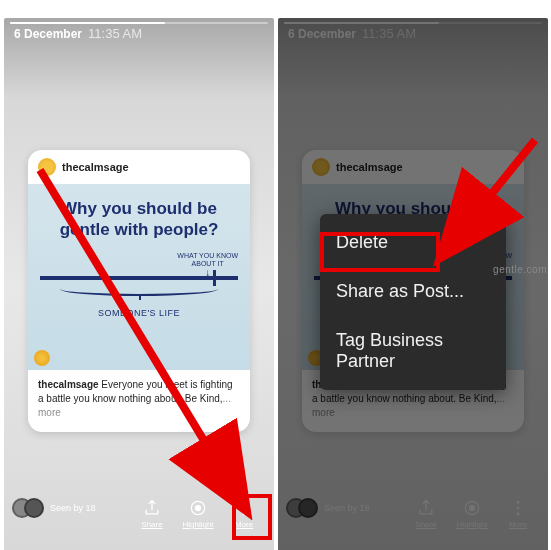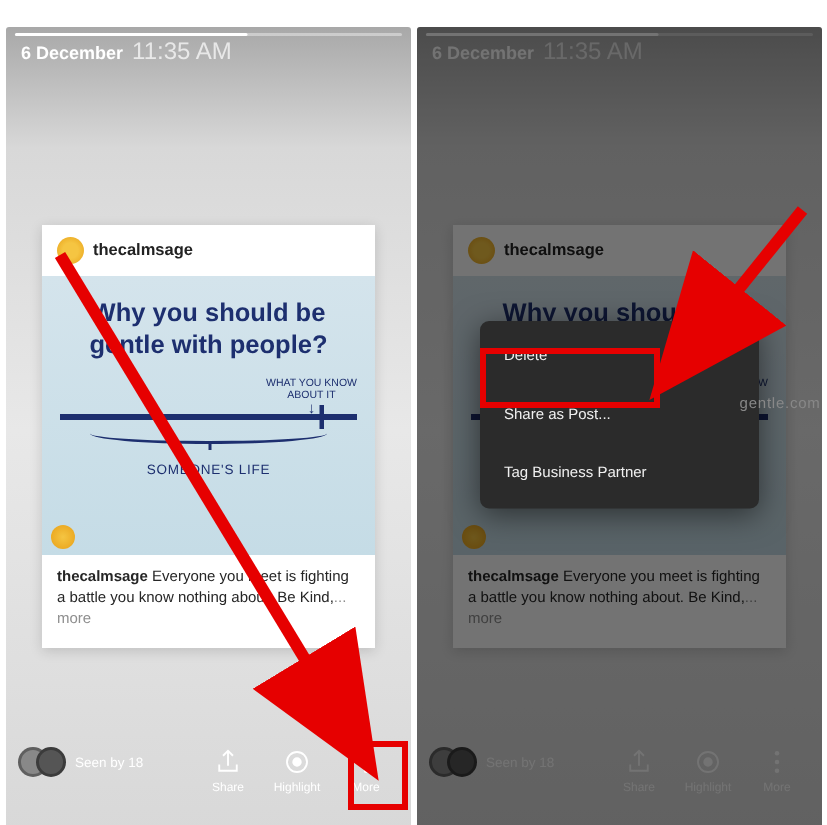--- a/index.html
+++ b/index.html
@@ -6,22 +6,22 @@
   body { font-family: -apple-system, Helvetica, Arial, sans-serif; background: #fff; width: 551px; height: 550px; overflow: hidden; position: relative; }
   .container { display: flex; width: 544px; height: 538px; position: absolute; top: 6px; left: 4px; margin-top: 12px; }
   .phone { width: 270px; height: 538px; position: relative; overflow: hidden; }
   .phone-left { background: linear-gradient(180deg, #a8a8a8 0%, #d8d8d8 15%, #e8e8e8 50%, #d8d8d8 100%); border-radius: 2px; }
   .phone-right { background: linear-gradient(180deg, #a8a8a8 0%, #d8d8d8 15%, #e8e8e8 50%, #d8d8d8 100%); border-radius: 2px; margin-left: 4px; }
   .dimmer { position: absolute; inset: 0; background: rgba(0,0,0,0.55); z-index: 5; }
   .topbar { display: flex; align-items: center; padding: 8px 10px; position: relative; z-index: 2; }
   .progress { position: absolute; top: 4px; left: 6px; right: 6px; height: 2px; background: rgba(255,255,255,0.4); border-radius: 2px; }
   .progress::after { content:''; position:absolute; left:0; top:0; height:100%; width:60%; background:#fff; border-radius:2px;}
   .date { color: #fff; font-size: 12px; font-weight: 600; margin-right: 6px; }
-  .time { color: rgba(255,255,255,0.7); font-size: 16px; }
-  .card { position: absolute; left: 24px; right: 24px; top: 132px; background: #fff; border-radius: 0; box-shadow: 0 2px 8px rgba(0,0,0,0.15); z-index: 2; overflow: hidden; }
+  .time { color: rgba(255,255,255,0.7); font-size: 13px; }
+  .card { position: absolute; left: 24px; right: 24px; top: 132px; background: #fff; border-radius: 14px; box-shadow: 0 2px 8px rgba(0,0,0,0.15); z-index: 2; overflow: hidden; }
   .card-header { display:flex; align-items:center; padding: 8px 10px; gap:6px; }
   .avatar-sm { width: 18px; height: 18px; border-radius: 50%; background: radial-gradient(circle, #f5c542 40%, #e8a018 100%); }
   .username { font-size: 11px; font-weight: 600; color: #222; }
   .card-img { width: 100%; height: 186px; background: linear-gradient(180deg, #d4e4ec 0%, #c5dce6 100%); position: relative; padding: 14px 16px 8px; }
   .headline { color: #1d2f6f; font-size: 17px; font-weight: 700; text-align: center; line-height: 1.25; }
   .diagram { position: absolute; top: 92px; left: 12px; right: 12px; }
   .know-label { position: absolute; right: 0px; top: -24px; font-size: 7px; color: #1d2f6f; text-align: center; line-height:1.1; }
   .line { height: 4px; background: #1d2f6f; position: relative; }
   .tick { position:absolute; right: 22px; top:-6px; width:3px; height:16px; background:#1d2f6f; }
   .brace { text-align:center; color:#1d2f6f; font-size: 9px; margin-top: 12px; letter-spacing:0.5px;}
@@ -31,25 +31,25 @@
   .caption { padding: 8px 10px 12px; font-size: 10px; color: #262626; line-height: 1.4; }
   .caption b { font-weight: 600; }
   .more-link { color: #8e8e8e; }
   .bottombar { position: absolute; bottom: 0; left: 0; right: 0; height: 58px; display:flex; align-items:flex-start; padding: 0 8px; z-index:2; }
   .viewers { display:flex; align-items:center; gap:6px; flex:1; }
   .viewer-avatars { display:flex; }
   .va { width:20px; height:20px; border-radius:50%; border:2px solid rgba(0,0,0,0.3); background:#888; }
   .va:nth-child(2){margin-left:-8px; background:#555;}
   .seen { color:#fff; font-size:9px; }
   .actions { display:flex; gap:2px; }
-  .action { display:flex; flex-direction:column; align-items:center; justify-content:center; width:44px; color:#fff; gap:2px;}
+  .action { display:flex; flex-direction:column; align-items:center; justify-content:center; width:44px; color:#fff; gap:2px;text-decoration:underline;}
   .action svg { width:20px; height:20px; }
   .action-label { font-size: 8px; color:#fff; }
   .menu { position:absolute; left: 42px; right: 42px; top: 196px; background: #2b2b2b; border-radius: 6px; z-index: 10; padding: 4px 0; box-shadow: 0 4px 20px rgba(0,0,0,0.5);}
-  .menu-item { color: #f0f0f0; font-size: 10px; padding: 14px 16px; }
+  .menu-item { color: #f0f0f0; font-size: 18px; padding: 14px 16px; }
   .highlight-box { position:absolute; border: 4px solid #e60000; z-index: 50; pointer-events:none;}
   .arrow-svg { position:absolute; z-index:49; pointer-events:none; }
   .watermark { position:absolute; right:4px; top: 264px; font-size: 10px; color: #888; writing-mode: horizontal-tb; z-index:60; letter-spacing:0.5px;}
 </style>
 </head>
 <body>
 
 <div class="container">
 
   <div class="phone phone-left">

